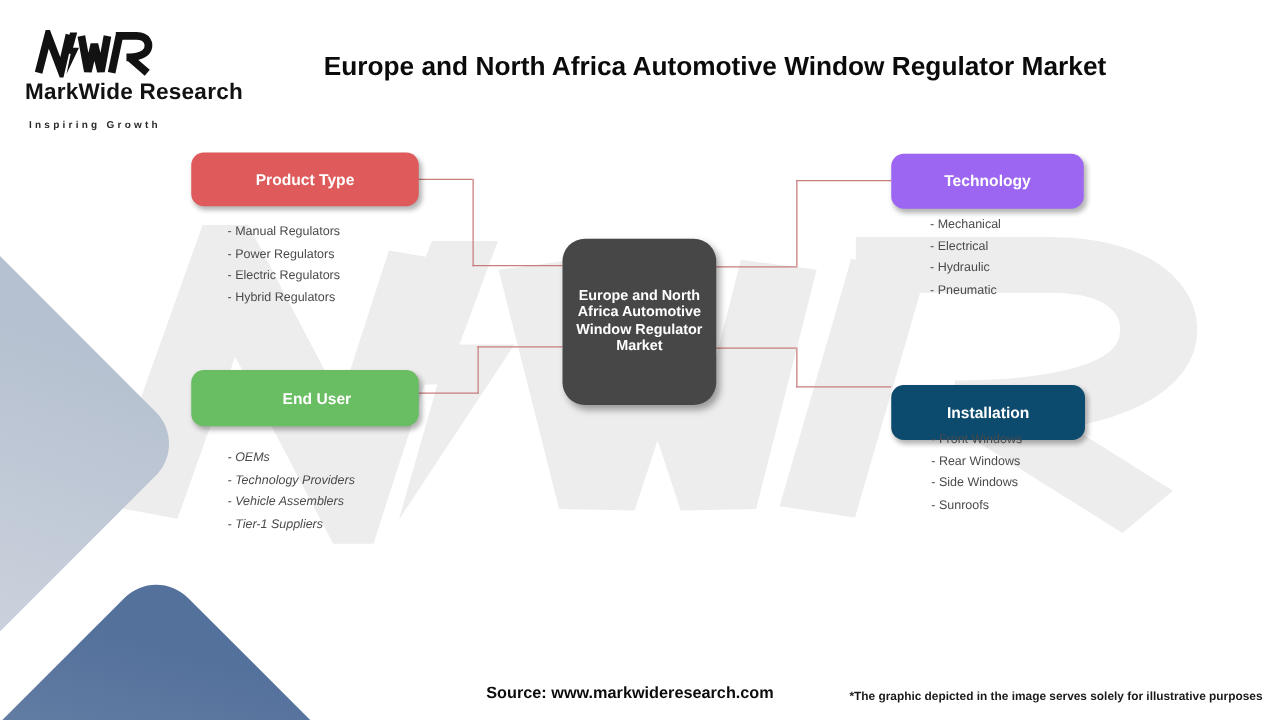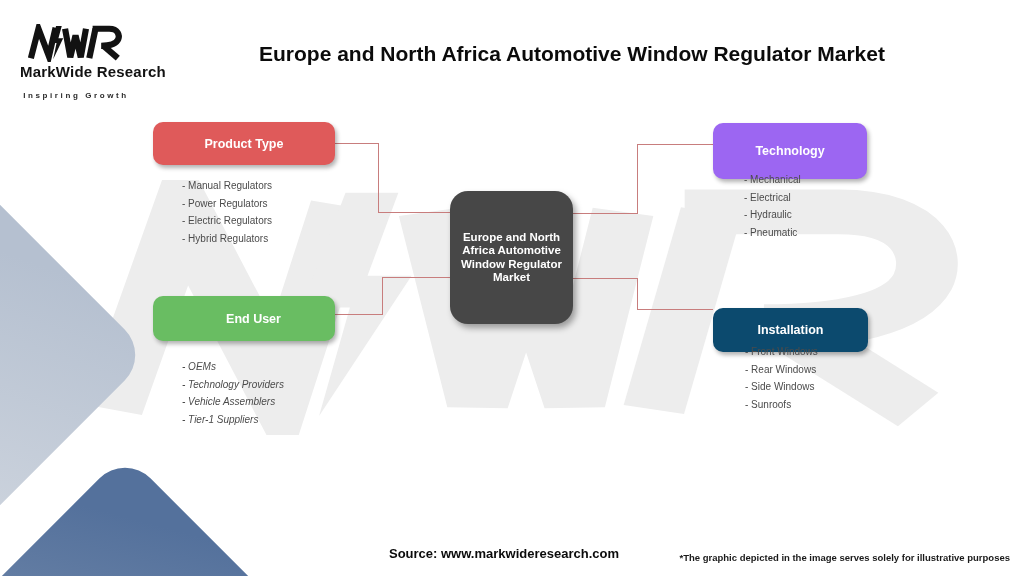--- a/index.html
+++ b/index.html
@@ -25,21 +25,21 @@
   }
   .diamond-dark{
     left:-25px;top:515px;width:300px;height:300px;
     transform:rotate(45deg);
     background:linear-gradient(150deg,#54719c 15%,#8598b3 90%);
   }
 
   
   .logo-wrap{position:absolute;left:20px;top:24px;width:112px;text-align:center;}
   .logo-mark{width:100px;height:38px;display:block;margin:0 auto;}
-  .logo-brand{font-size:15px;font-weight:bold;color:#121212;letter-spacing:0.2px;white-space:nowrap;margin-top:1px;}
+  .logo-brand{font-size:18px;font-weight:bold;color:#121212;letter-spacing:0.2px;white-space:nowrap;margin-top:1px;}
   .logo-tagline{font-size:8px;font-weight:bold;color:#2b2b2b;letter-spacing:2.6px;margin-top:11px;white-space:nowrap;}
   .page-title{
     position:absolute;left:130px;right:10px;top:28px;
     text-align:center;font-size:21px;font-weight:bold;color:#0b0b0b;
   }
 
   
   .hline{position:absolute;height:1px;background:var(--connector,#c87d7d);}
   .vline{position:absolute;width:1px;background:var(--connector,#c87d7d);}
   #c-pt-a{left:307px;top:143px;width:71px;}
@@ -56,21 +56,21 @@
   #c-i-b{left:637px;top:309px;width:76px;}
 
   
   .seg-box{
     position:absolute;border-radius:10px;
     display:flex;align-items:center;justify-content:center;
     color:#ffffff;font-weight:bold;font-size:12.5px;
     box-shadow:2px 3px 4px rgba(0,0,0,0.3);
   }
   #box-pt{left:153px;top:122px;width:182px;height:43px;background:#df5a5a;}
-  #box-tech{left:713px;top:123px;width:154px;height:56px;background:#9c66f2;}
+  #box-tech{left:713px;top:123px;width:154px;height:44px;background:#9c66f2;}
   #box-eu{left:153px;top:296px;width:163px;height:45px;background:#69bd62;padding-left:19px;}
   #box-inst{left:713px;top:289px;width:155px;height:44px;background:#e9c72e;}
 
   .central-node{
     position:absolute;left:450px;top:191px;width:123px;height:133px;
     background:#474747;border-radius:18px;
     display:flex;align-items:center;justify-content:center;
     color:#ffffff;font-weight:bold;font-size:11.5px;line-height:13.5px;
     text-align:center;padding:0 9px;box-sizing:border-box;
     box-shadow:3px 4px 6px rgba(0,0,0,0.35);

